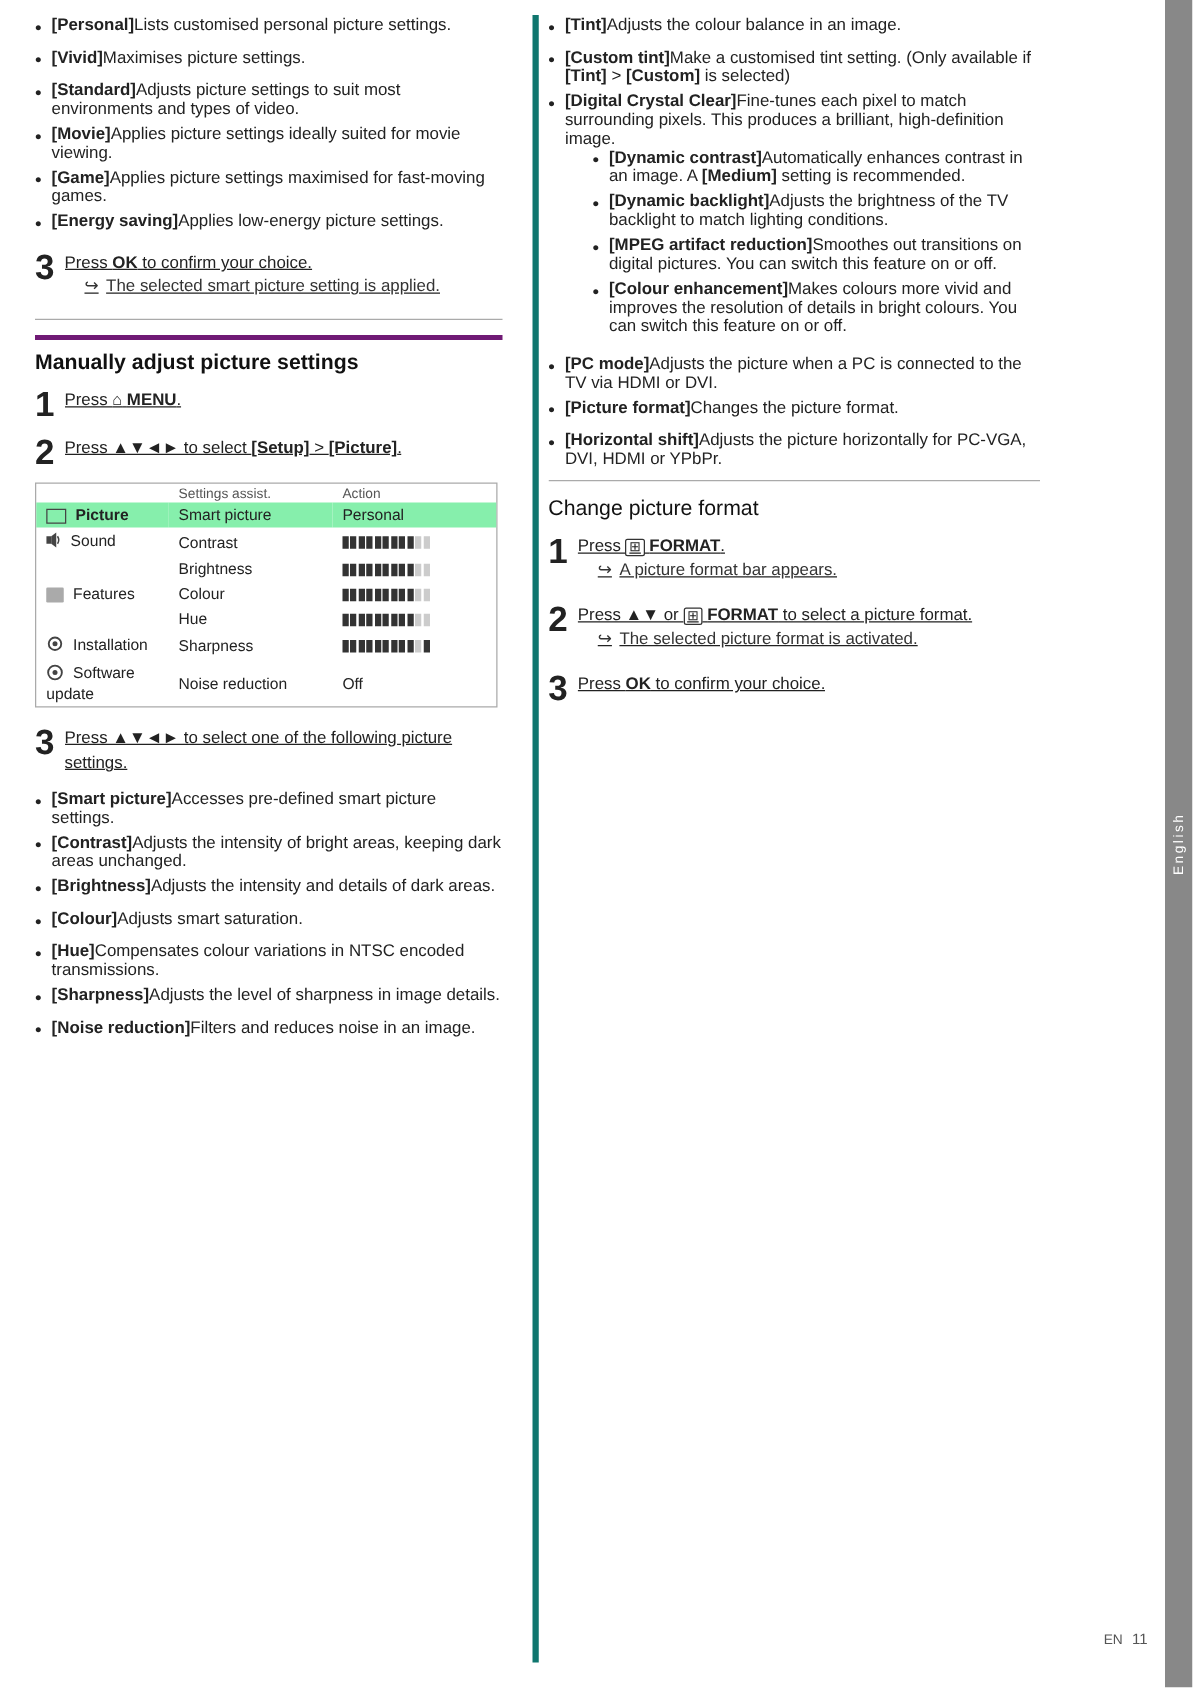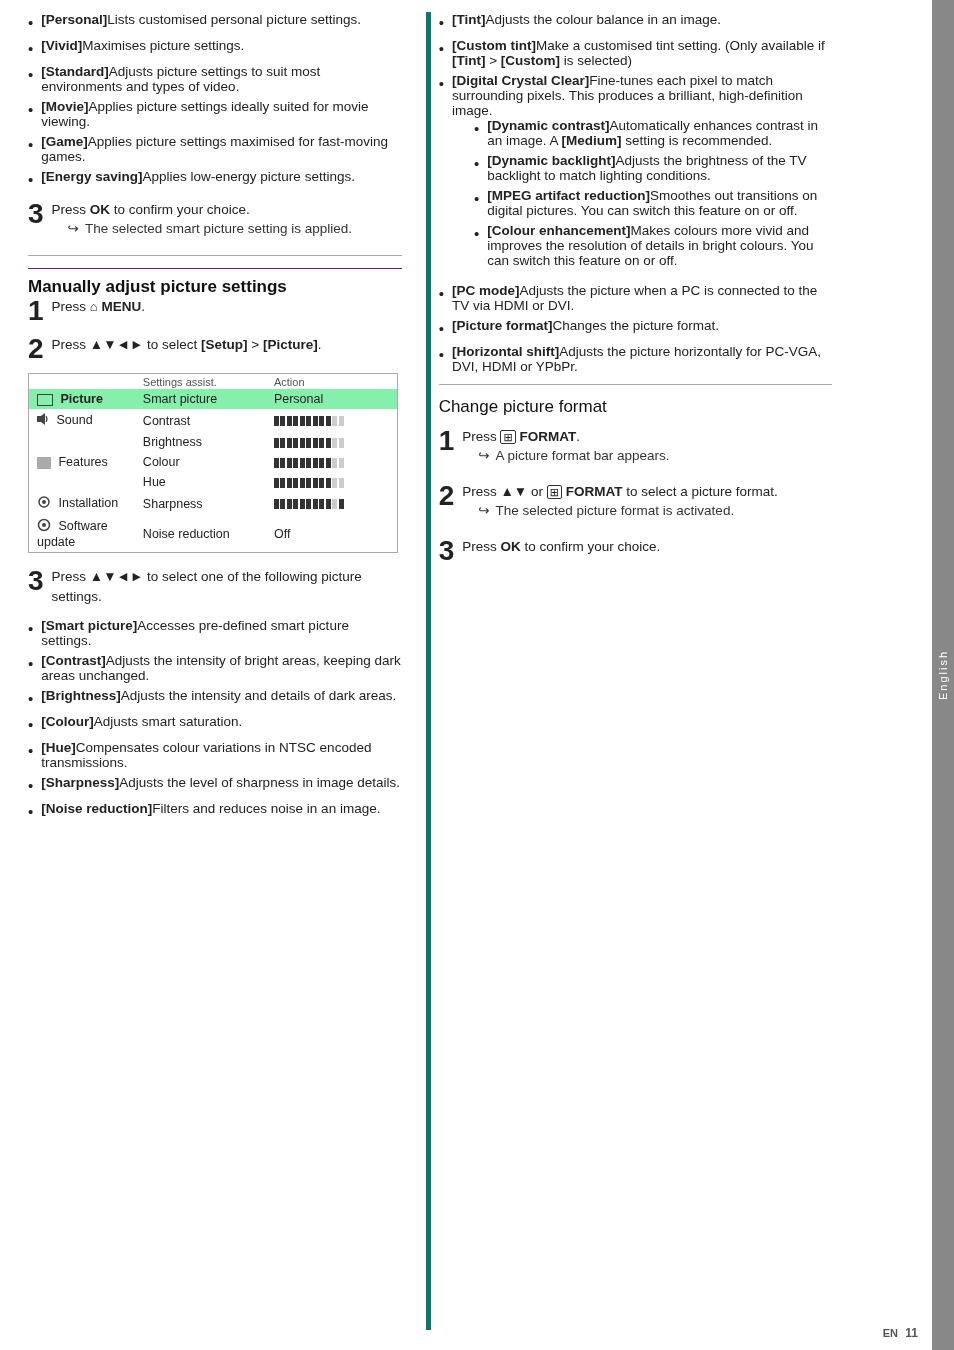--- a/index.html
+++ b/index.html
@@ -93,20 +93,21 @@
       line-height: 1;
       margin-right: 8px;
       float: left;
       color: #222;
     }
 
     .step-content {
       display: block;
       overflow: hidden;
       line-height: 1.5;
+      text-decoration: underline;
     }
 
     .step-block {
       margin-bottom: 10px;
       display: flex;
       align-items: flex-start;
     }
 
     .arrow-line {
       display: flex;
@@ -118,23 +119,24 @@
     }
 
     .arrow-sym {
       margin-right: 6px;
       flex-shrink: 0;
     }
 
     .section-title {
       font-size: 17px;
       font-weight: bold;
+      margin-bottom: 10px;
       margin-top: 4px;
       color: #111;
-      border-top: 1px solid #701a75;
+      border-top: 4px solid #701a75;
       padding-top: 8px;
     }
 
     .section-title-2 {
       font-size: 17px;
       font-weight: normal;
       margin-bottom: 10px;
       margin-top: 4px;
       color: #111;
     }
@@ -218,25 +220,24 @@
 
     .format-icon {
       font-size: 11px;
       border: 1px solid #333;
       padding: 0 2px;
       border-radius: 2px;
     }
 
     .page-num-area {
       position: absolute;
-      bottom: 10px;
+      bottom: 32px;
       right: 36px;
       font-size: 12px;
       color: #555;
-      font-weight: bold;
     }
 
     .en-label {
       font-size: 11px;
       color: #555;
     }
 
     .menu-header-row td {
       font-size: 11px;
       color: #555;

